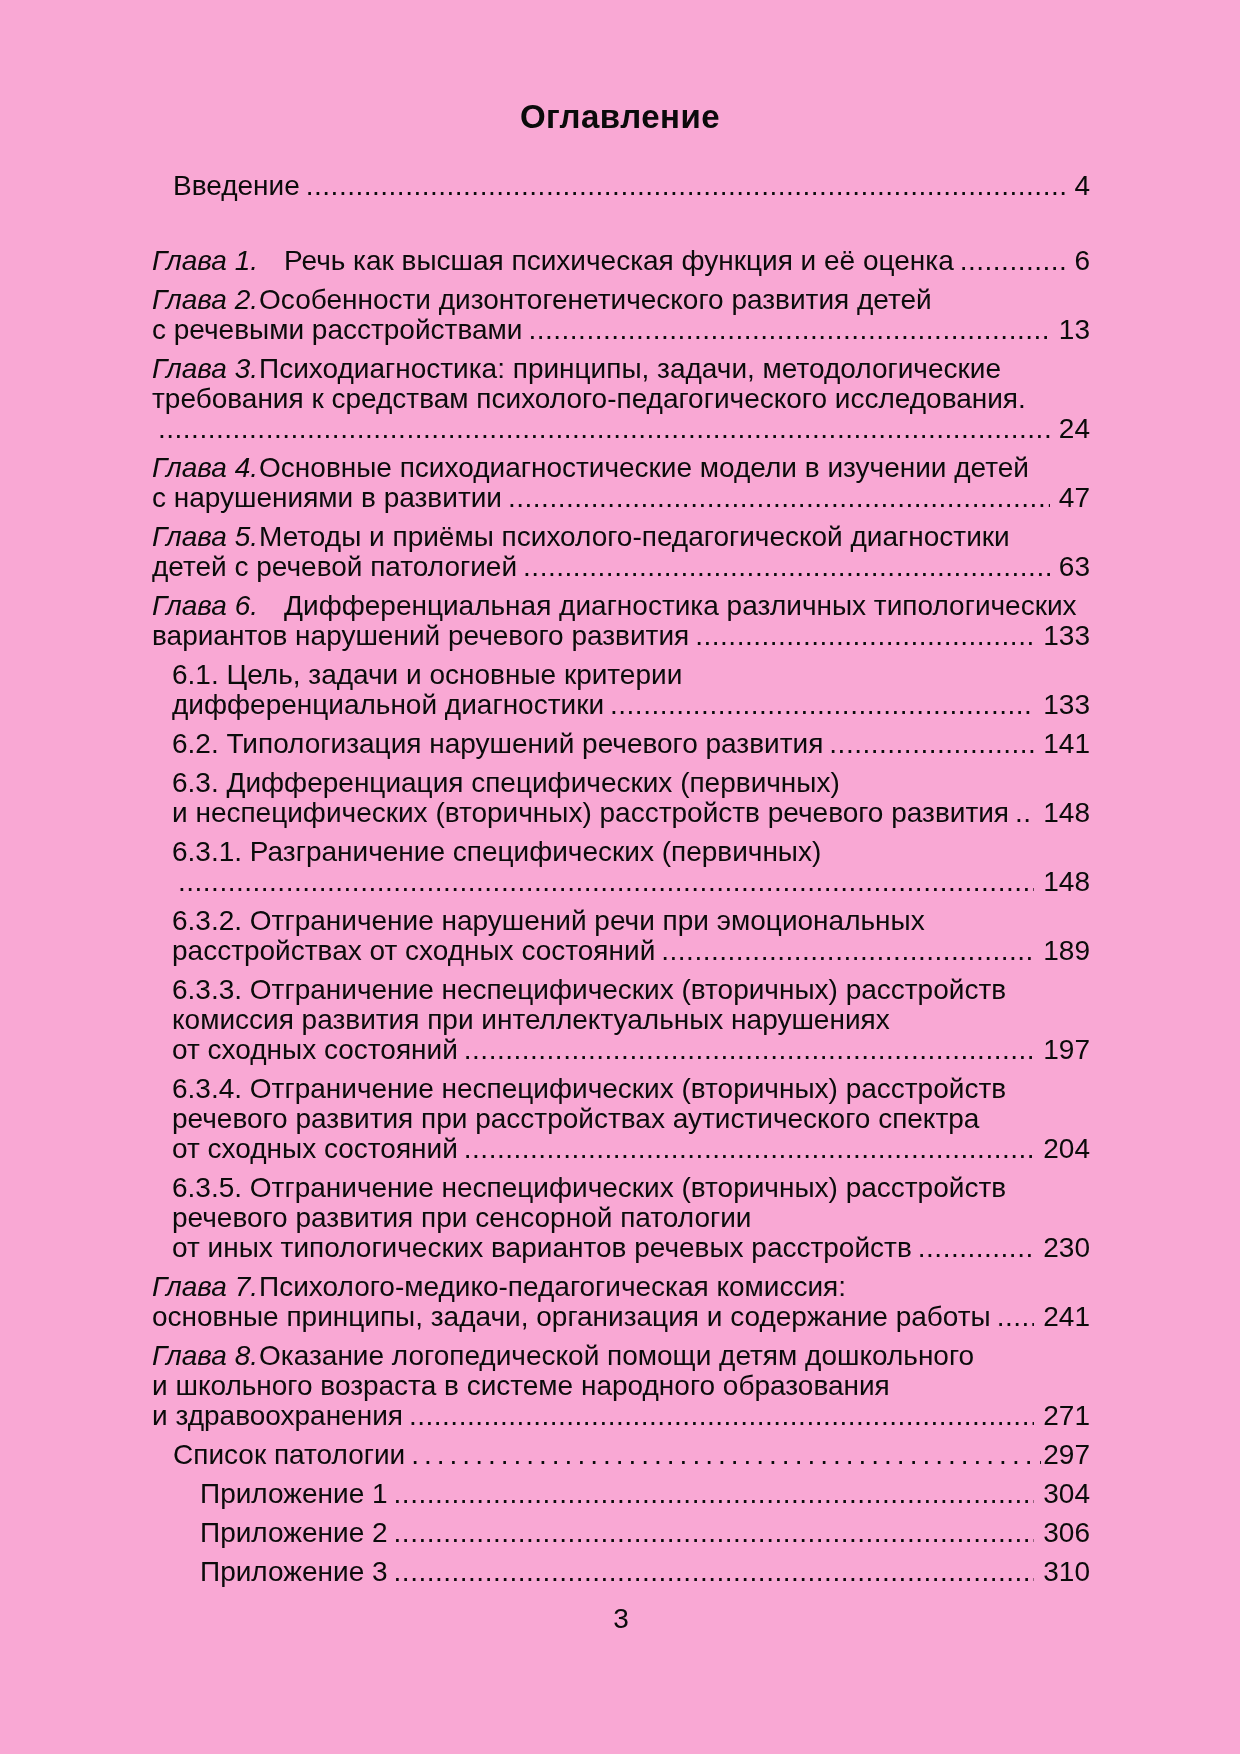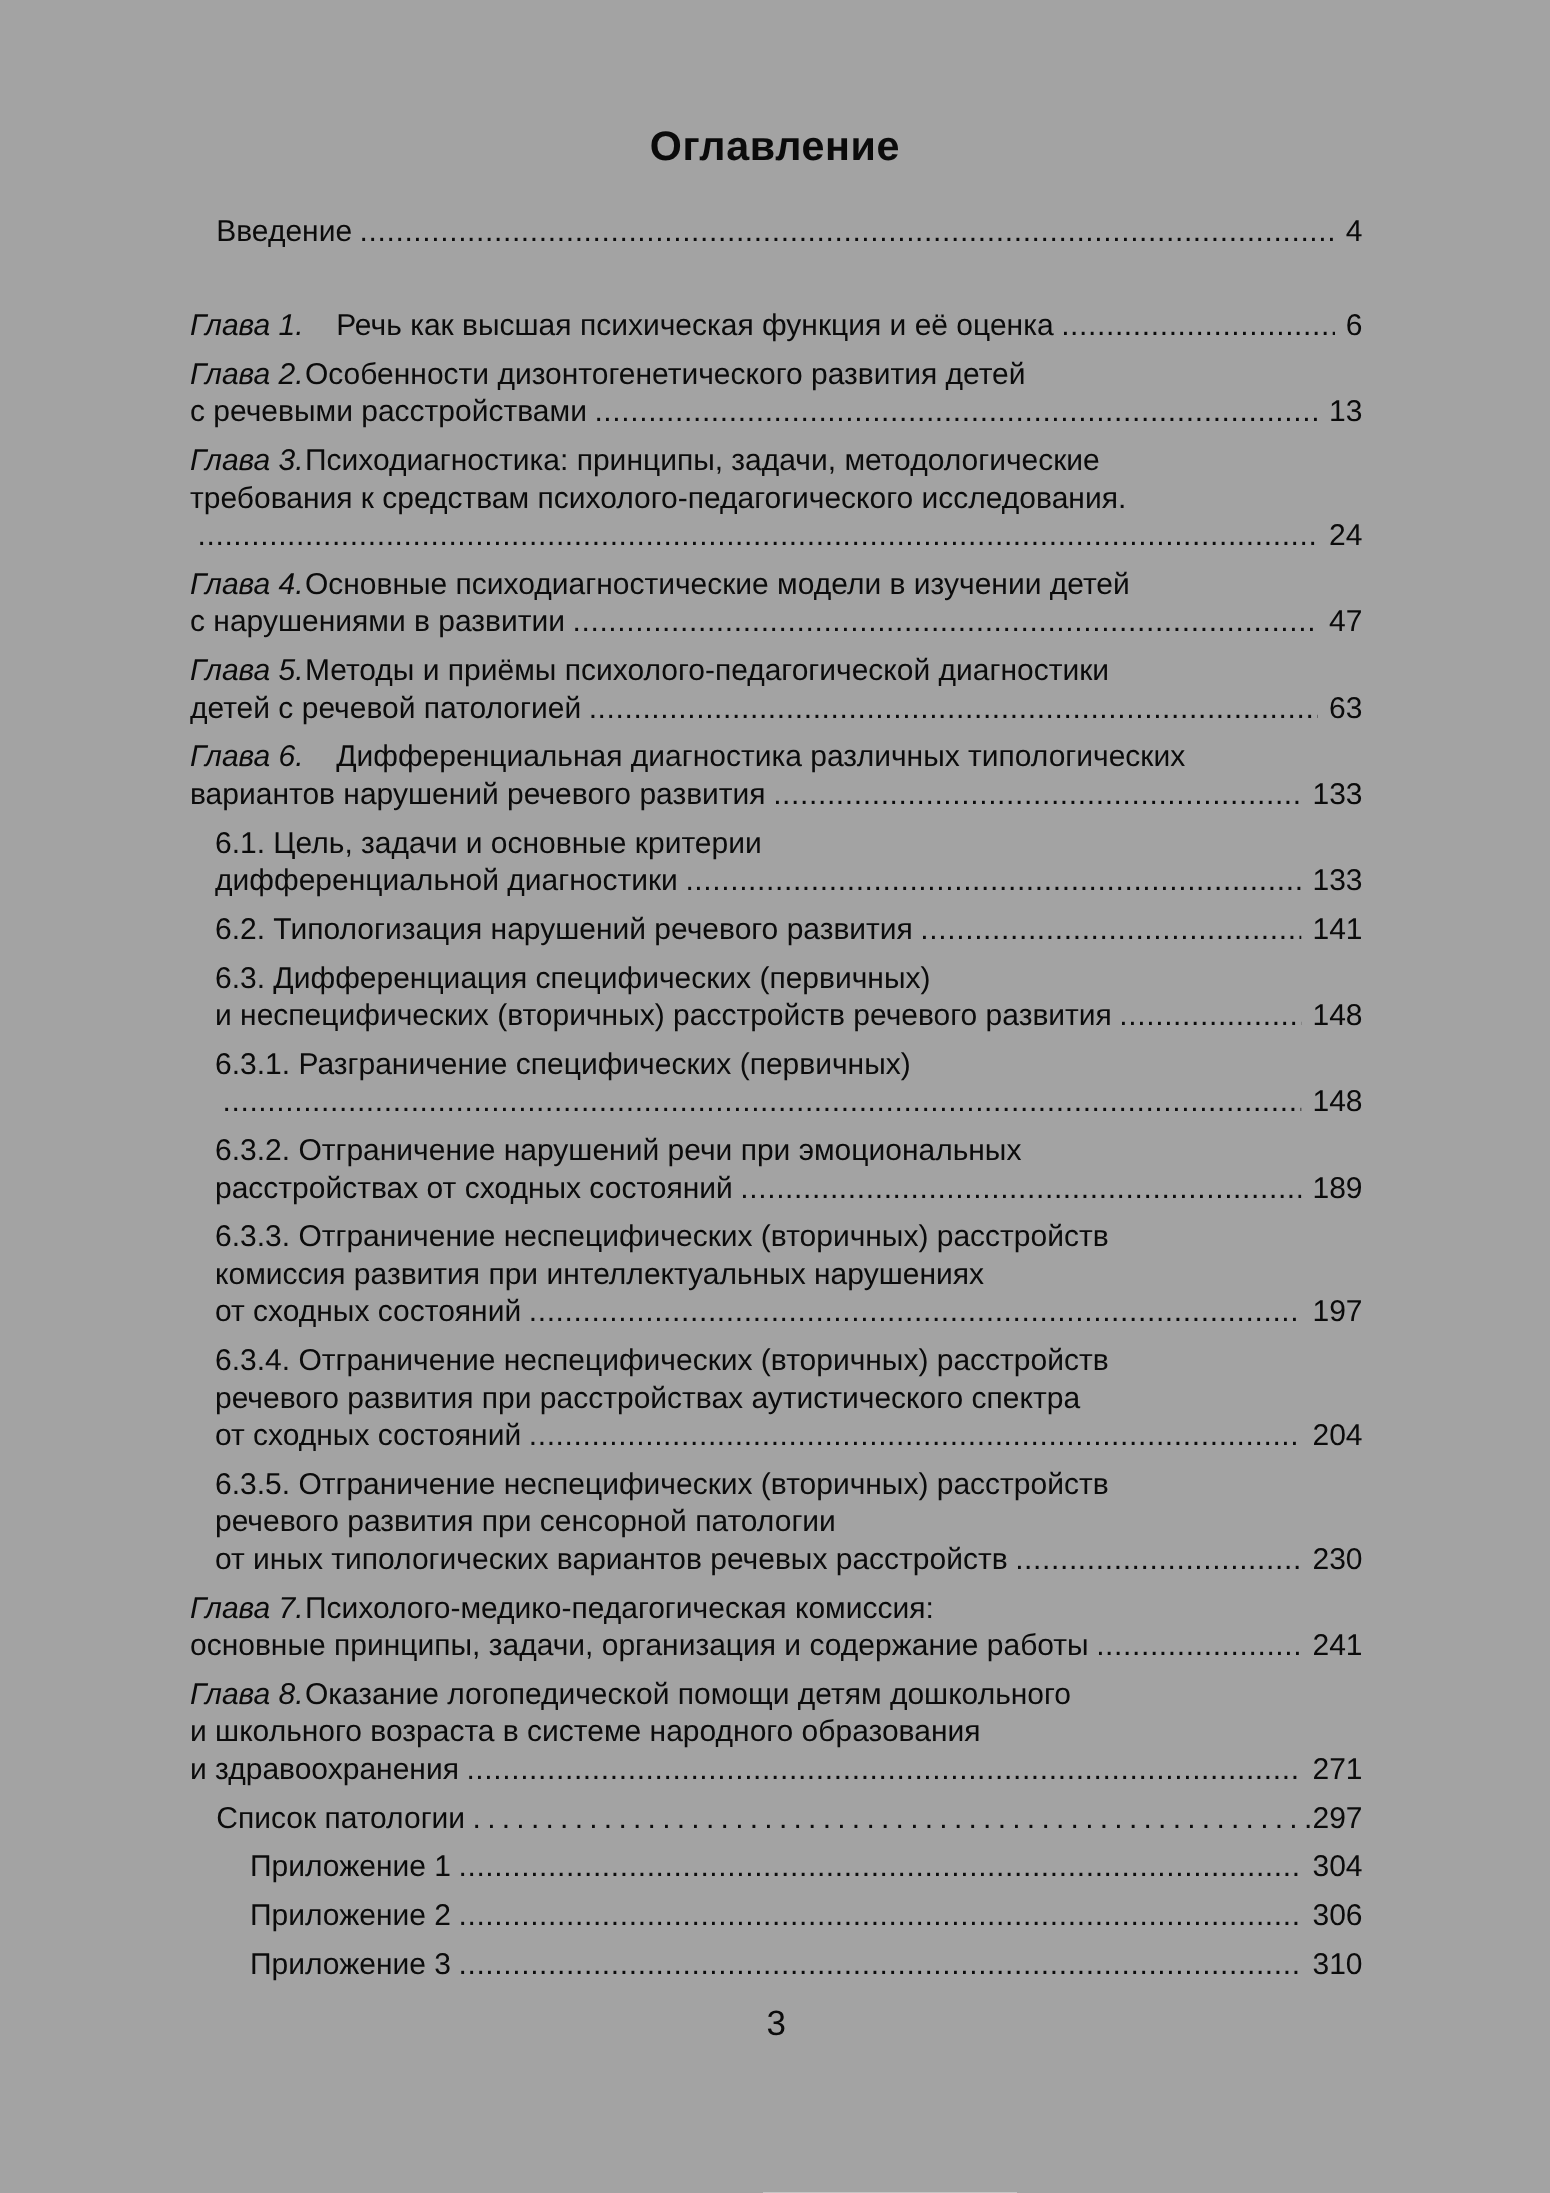--- a/index.html
+++ b/index.html
@@ -11,21 +11,21 @@
     width: 1240px;
     height: 1754px;
     position: relative;
     font-family: "Liberation Sans", "DejaVu Sans", sans-serif;
     color: #0b0b0b;
     overflow: hidden;
   }
   .page {
     position: absolute;
     inset: 0;
-    background: #a3a3a3;
+    background: #f9a8d4;
   }
   .doc-title {
     margin-top: 97px;
     text-align: center;
     font-size: 33px;
     font-weight: bold;
     letter-spacing: 0.5px;
     line-height: 40px;
   }
   .toc {
@@ -33,21 +33,21 @@
     margin-left: 152px;
     width: 938px;
   }
   .entry {
     margin-top: 9px;
   }
   .entry:first-child {
     margin-top: 0;
   }
   .toc-line {
-    font-size: 24px;
+    font-size: 28px;
     line-height: 30px;
     white-space: nowrap;
   }
   .toc-line.last {
     display: flex;
     align-items: baseline;
   }
   .toc-line .t {
     flex: 0 0 auto;
     white-space: pre;

